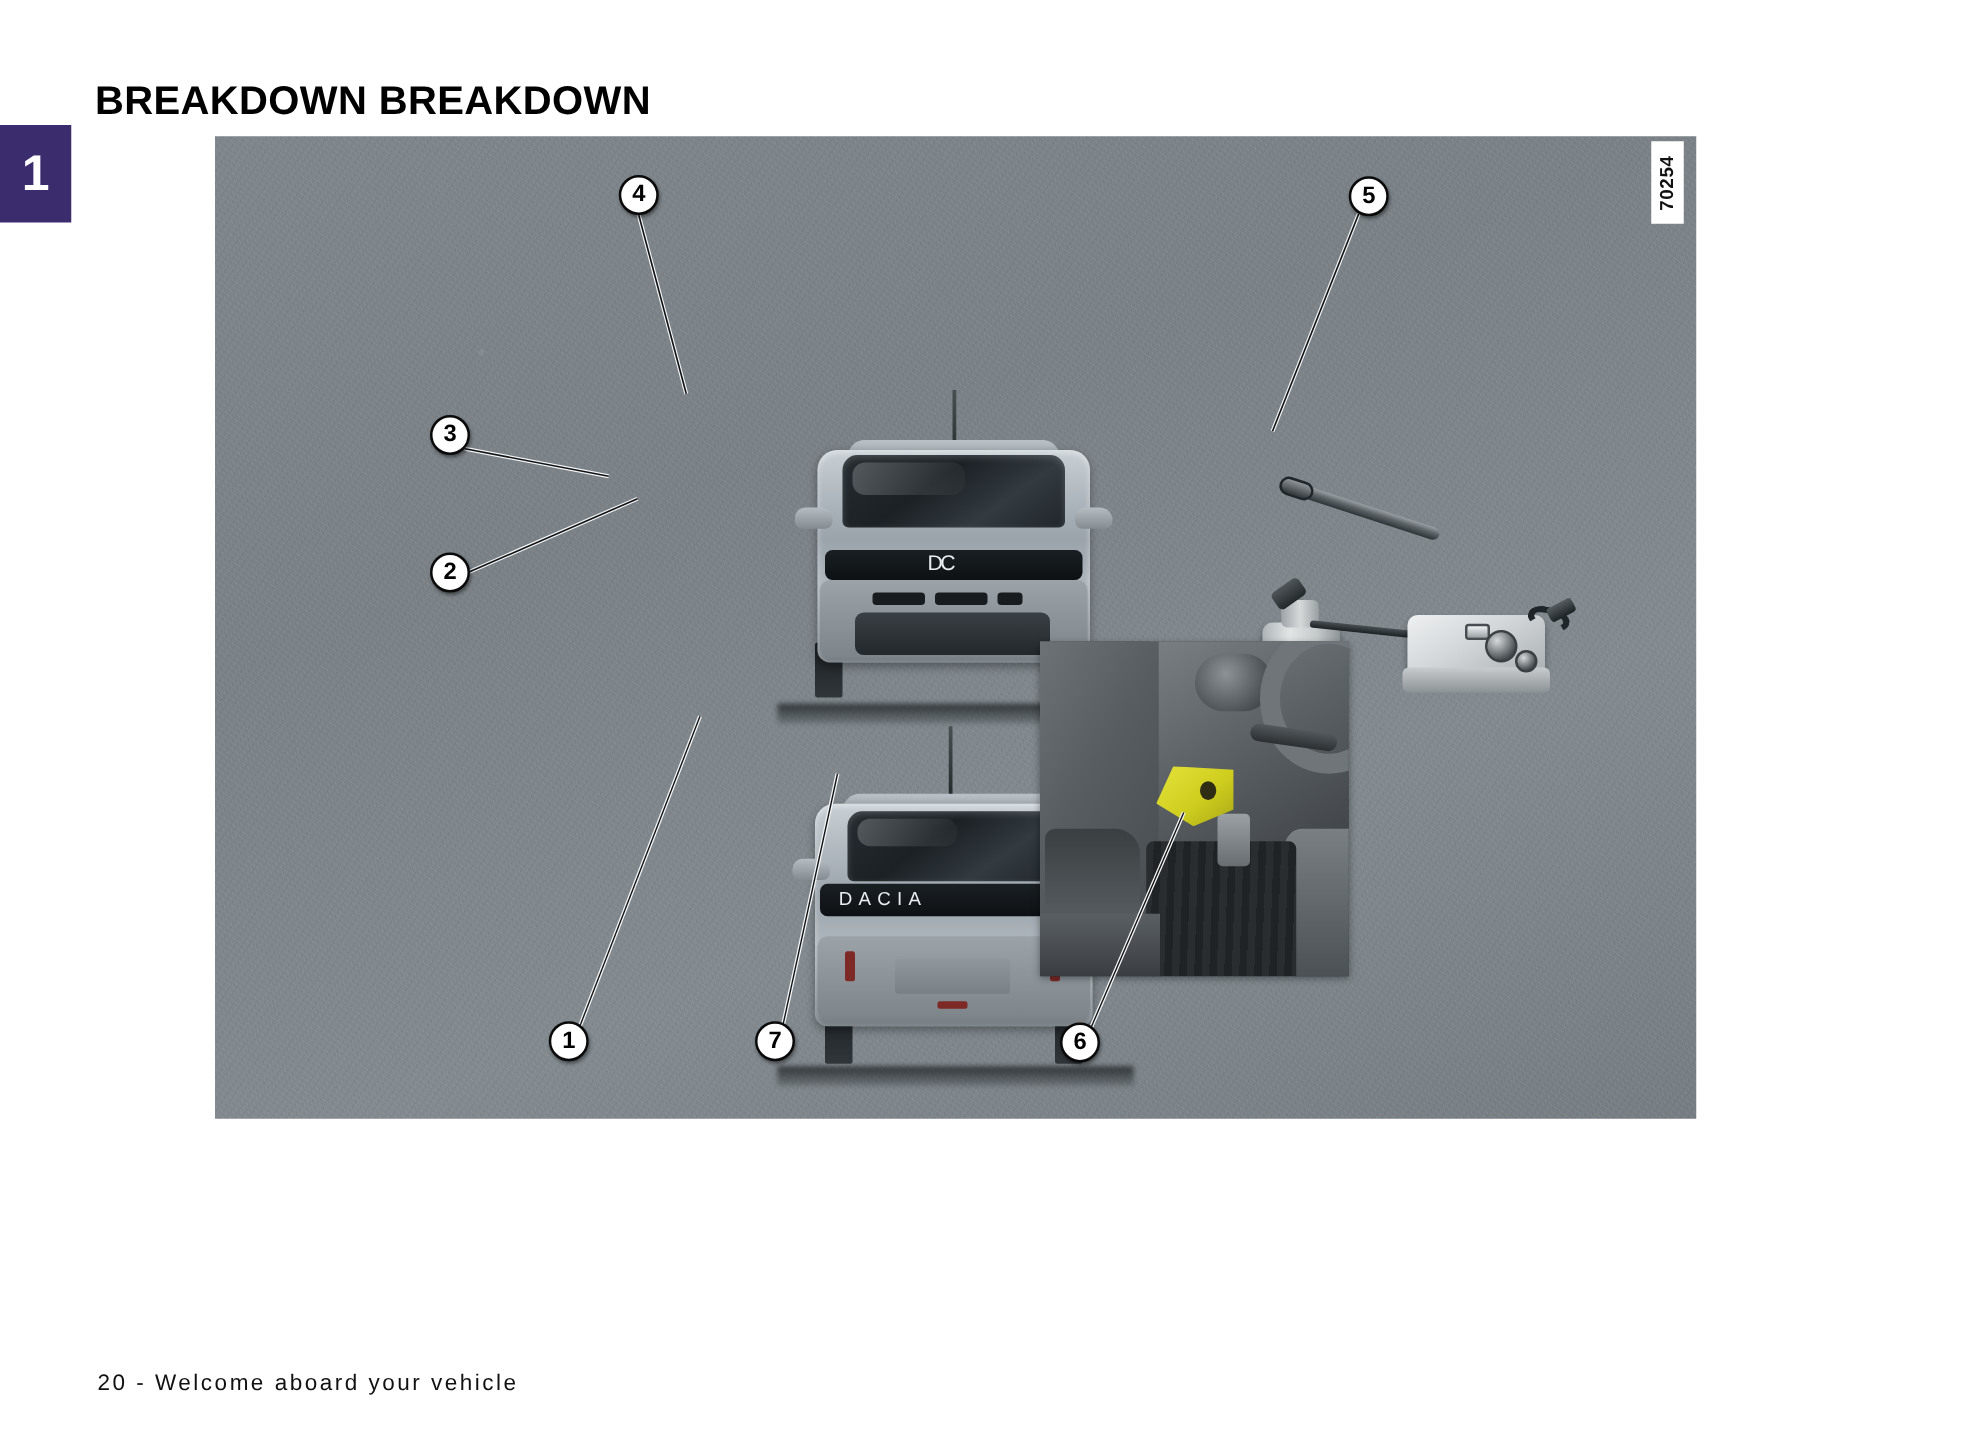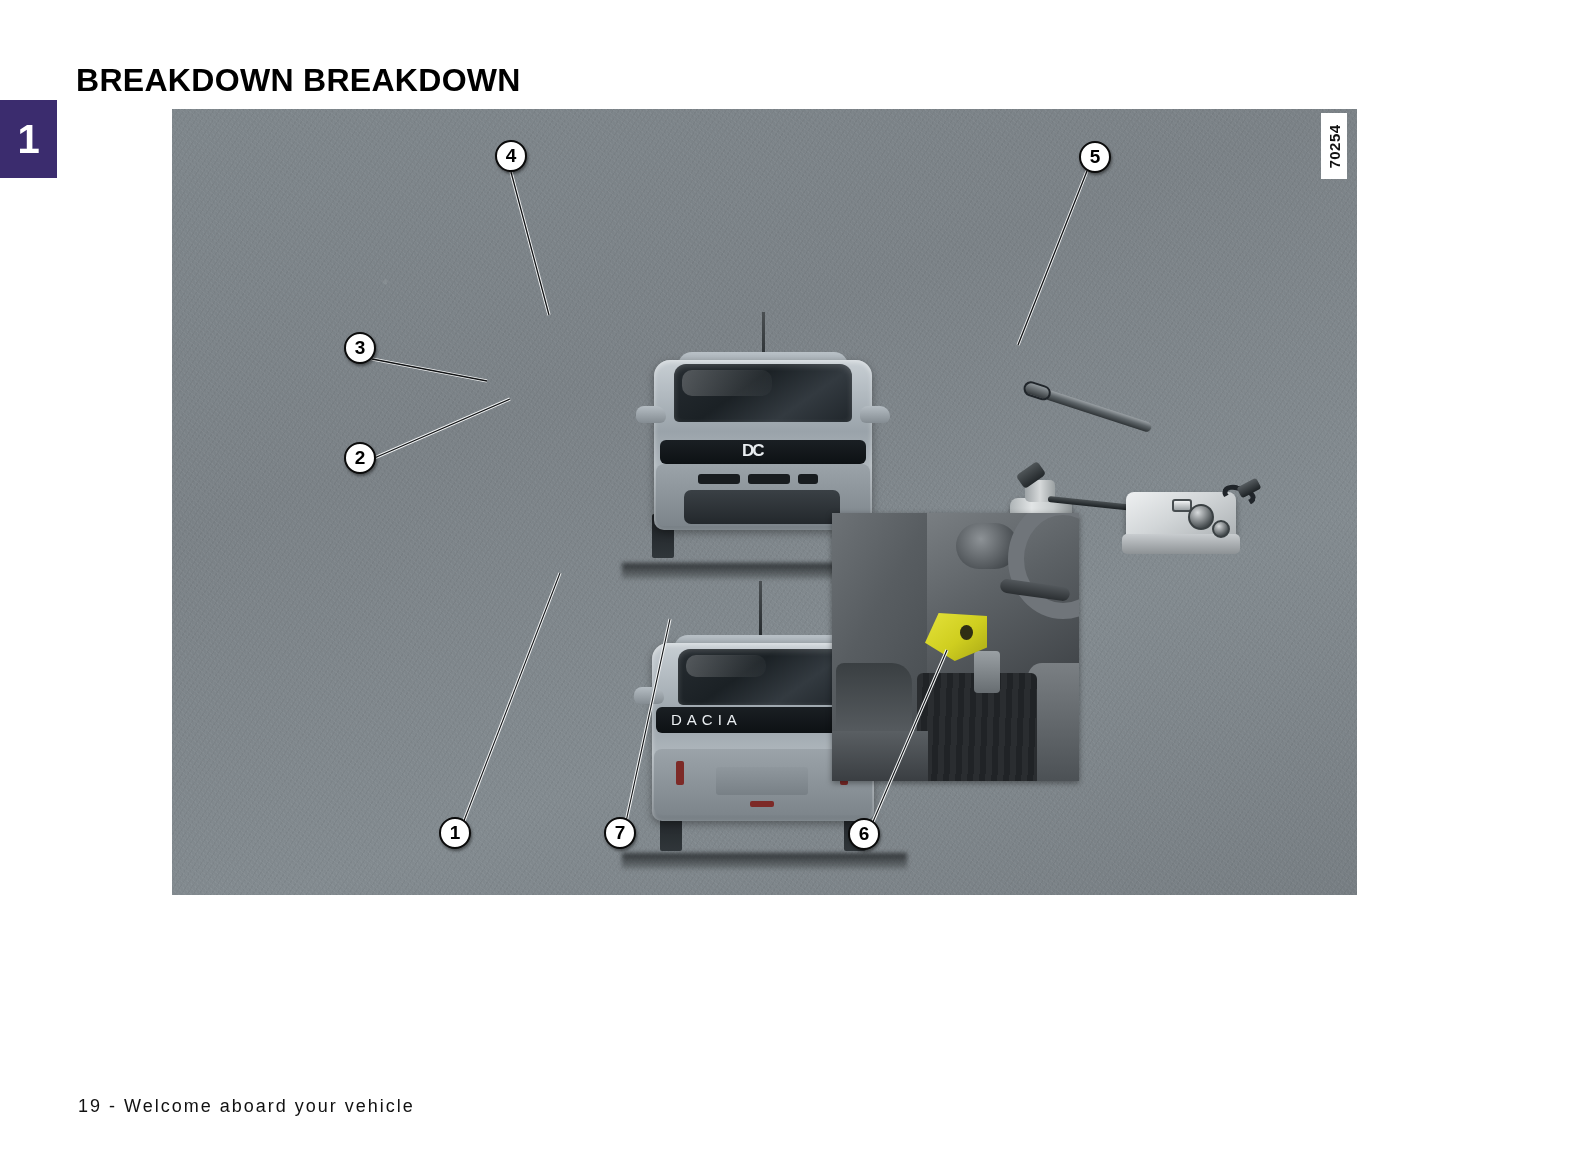--- a/index.html
+++ b/index.html
@@ -191,21 +191,21 @@
     font-size: 15px;
     font-weight: normal;
     letter-spacing: 5px;
     text-align: left;
     padding-left: 15px;
   }
   .veh-logo {
     position: absolute;
     color: #e9edf0;
     font-size: 17px;
-    font-weight: bold;
+    font-weight: normal;
     letter-spacing: -2px;
   }
   .veh-bumper {
     position: absolute;
     background: linear-gradient(to bottom, #9ba3a9, #7d858b);
     border-radius: 8px;
   }
   .veh-grille {
     position: absolute;
     background: linear-gradient(to bottom, #3a4045, #23282c);
@@ -580,13 +580,13 @@
 
   <div class="callout" style="left: 323px; top: 31px;">4</div>
   <div class="callout" style="left: 172px; top: 223px;">3</div>
   <div class="callout" style="left: 172px; top: 333px;">2</div>
   <div class="callout" style="left: 907px; top: 32px;">5</div>
   <div class="callout" style="left: 267px; top: 708px;">1</div>
   <div class="callout" style="left: 432px; top: 708px;">7</div>
   <div class="callout" style="left: 676px; top: 709px;">6</div>
 </div>
 
-<div id="page-footer">19 - Welcome aboard your vehicle</div>
+<div id="page-footer">20 - Welcome aboard your vehicle</div>
 
 </body></html>

